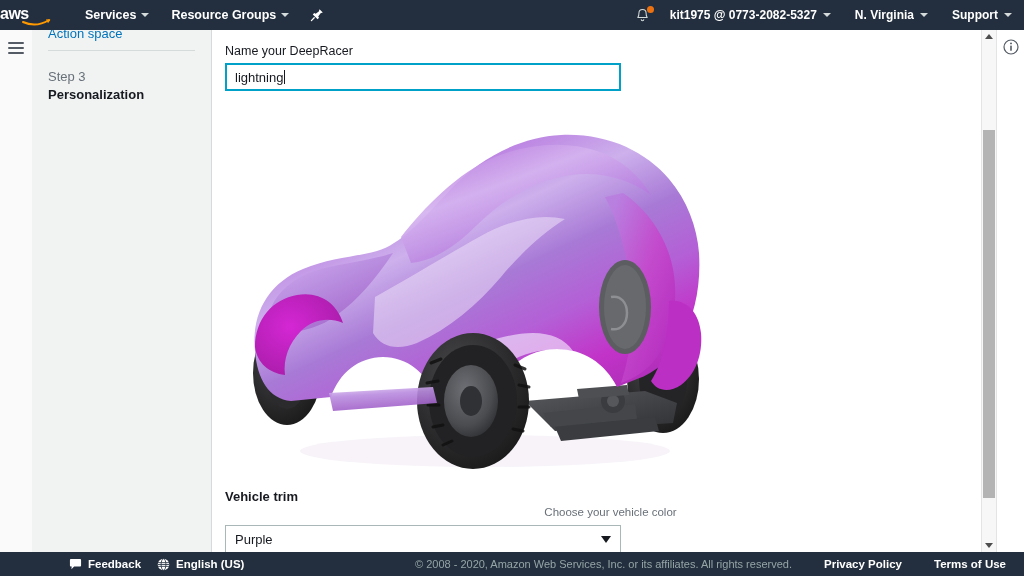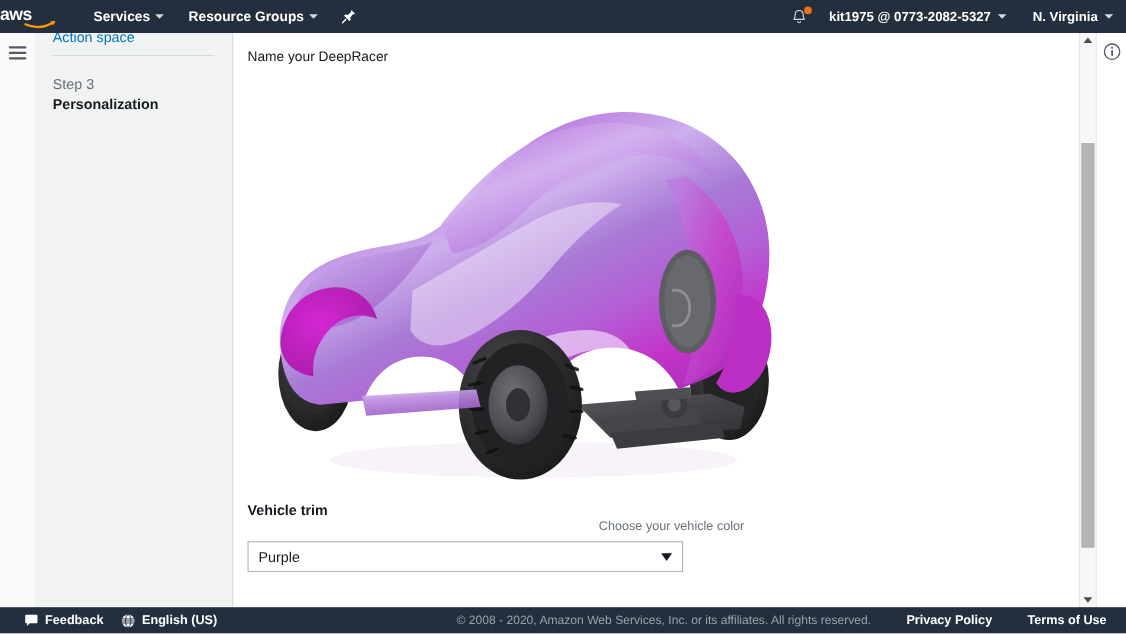--- a/index.html
+++ b/index.html
@@ -134,21 +134,21 @@
   }
   .info-icon {
     position: absolute; top: 9px; left: 6px; width: 16px; height: 16px;
     cursor: pointer;
   }
 
   
   .footer {
     position: absolute; bottom: 0; left: 0; width: 1024px; height: 24px;
     background: #232f3e; color: #d5dbdb; display: flex; align-items: center;
-    font-size: 11.5px; z-index: 40;
+    font-size: 11.5px; z-index: 40; padding-left: 47px;
   }
   .footer-left { display: flex; align-items: center; padding-left: 22px; gap: 16px; }
   .footer-link {
     display: flex; align-items: center; gap: 6px; color: #ffffff;
     font-weight: bold; cursor: pointer; white-space: nowrap;
   }
   .footer-right {
     margin-left: auto; display: flex; align-items: center; gap: 32px;
     padding-right: 18px;
   }
@@ -200,20 +200,24 @@
     <div class="nav-item-right">
       <span>kit1975 @ 0773-2082-5327</span>
       <span class="caret-down"></span>
     </div>
 
     <div class="nav-item-right">
       <span>N. Virginia</span>
       <span class="caret-down"></span>
     </div>
 
+    <div class="nav-item-right">
+      <span>Support</span>
+      <span class="caret-down"></span>
+    </div>
   </div>
 
   <div class="left-rail">
     <div class="hamburger">
       <span></span>
       <span></span>
       <span></span>
     </div>
   </div>
 
@@ -222,20 +226,24 @@
     <div class="side-divider"></div>
     <div class="side-step-num">Step 3</div>
     <div class="side-step-title">Personalization</div>
   </div>
 
   <div class="content">
     <div class="content-inner">
 
       <div class="field-label">Name your DeepRacer</div>
 
+      <div class="text-input">
+        <span>lightning</span>
+        <span class="caret"></span>
+      </div>
 
       <div class="car-stage">
         <svg width="500" height="380" viewBox="0 0 500 380">
           <defs>
             <linearGradient id="bodyMain" x1="0.15" y1="0.05" x2="0.85" y2="0.95">
               <stop offset="0%" stop-color="#c857d8"></stop>
               <stop offset="18%" stop-color="#b87ae0"></stop>
               <stop offset="38%" stop-color="#cdb0ec"></stop>
               <stop offset="55%" stop-color="#a87ad6"></stop>
               <stop offset="72%" stop-color="#b45fd6"></stop>

